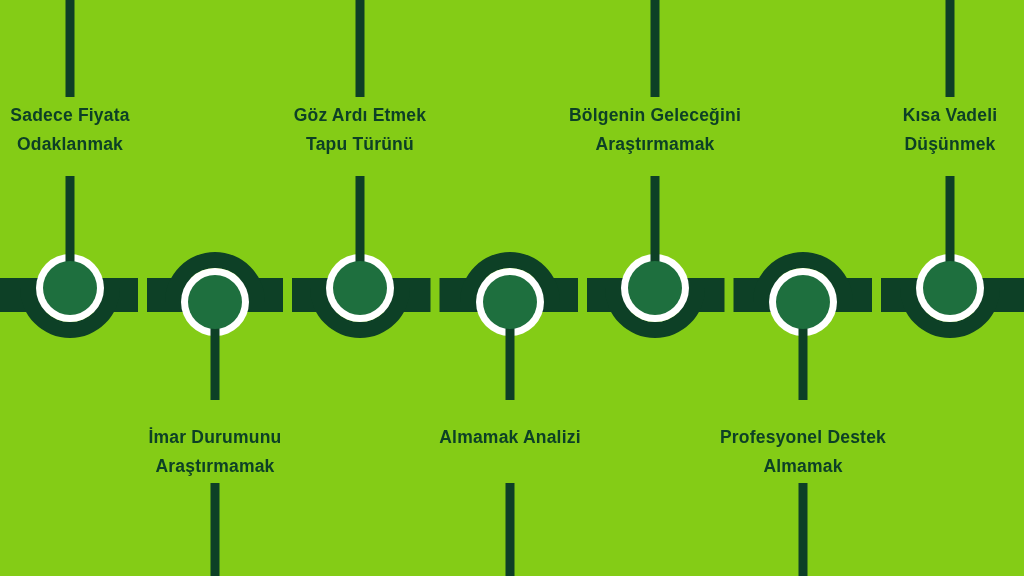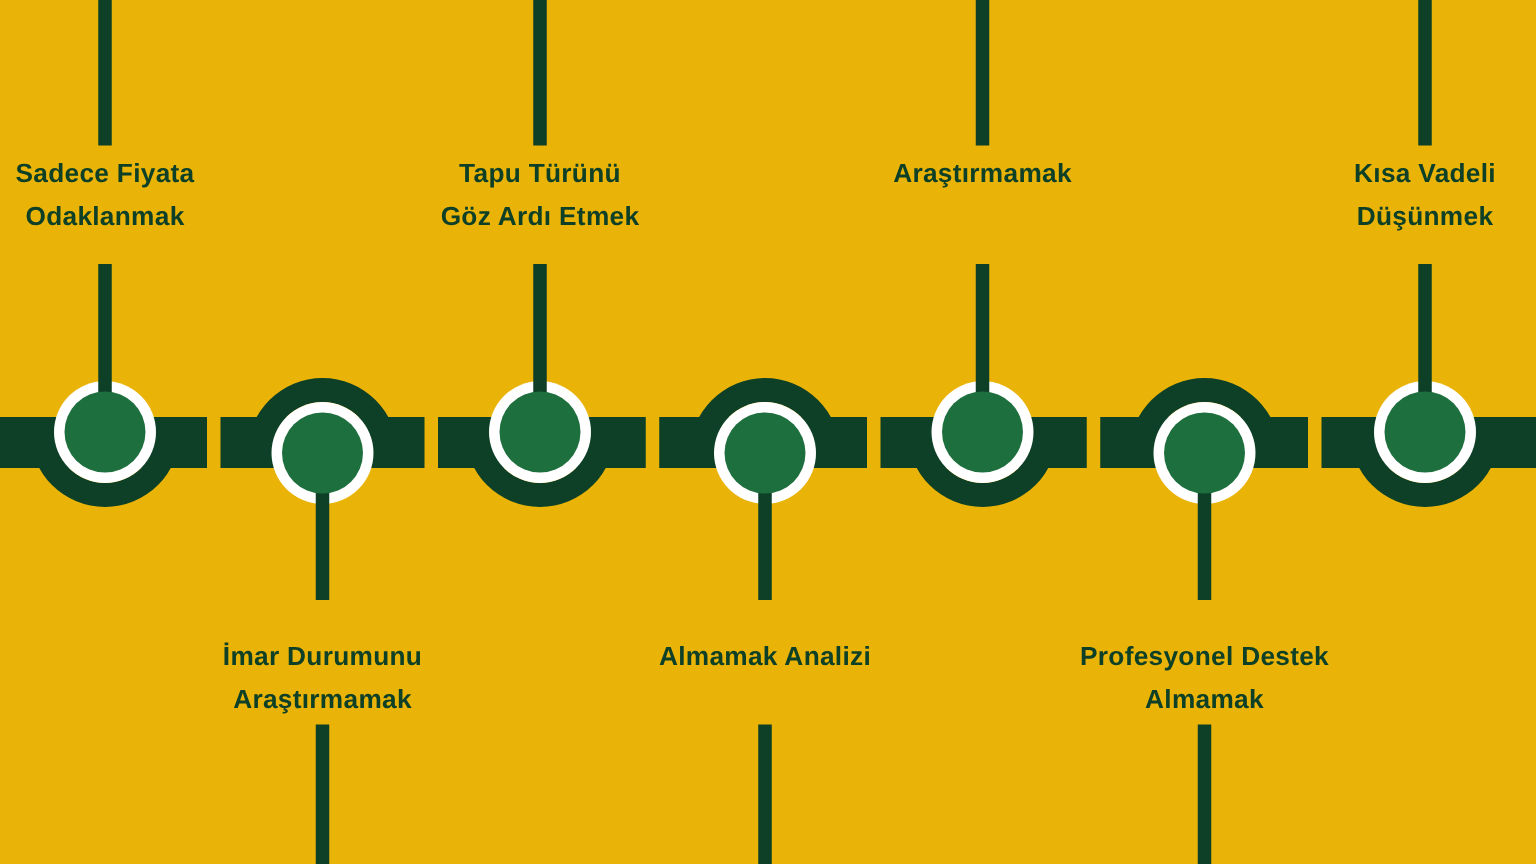--- a/index.html
+++ b/index.html
@@ -26,21 +26,21 @@
   .lbl-1{left:105px;}
   .lbl-2{left:250px;}
   .lbl-3{left:400px;}
   .lbl-4{left:545px;}
   .lbl-5{left:693px;text-align:center;}
   .lbl-6{left:840px;}
 </style>
 </head>
 <body>
 
-<div class="stage" style="background: #eab308; color: rgb(13, 64, 38);">
+<div class="stage" style="background: #84cc16; color: rgb(13, 64, 38);">
 
   <svg class="timeline-svg" width="1024" height="576" viewBox="0 0 1024 576" xmlns="http://www.w3.org/2000/svg">
       <rect x="0" y="278" width="138" height="34" fill="#0d4026"></rect>
       <rect x="147" y="278" width="136" height="34" fill="#0d4026"></rect>
       <rect x="292" y="278" width="138.5" height="34" fill="#0d4026"></rect>
       <rect x="439.5" y="278" width="138.5" height="34" fill="#0d4026"></rect>
       <rect x="587" y="278" width="137.5" height="34" fill="#0d4026"></rect>
       <rect x="733.5" y="278" width="138.5" height="34" fill="#0d4026"></rect>
       <rect x="881" y="278" width="143" height="34" fill="#0d4026"></rect>
       <path d="M 20 288 A 50 50 0 0 0 120 288 L 104 288 A 34 34 0 0 1 36 288 Z" fill="#0d4026"></path>
@@ -82,27 +82,28 @@
 
   <div class="lbl lbl-top lbl-0">
     <div>Sadece Fiyata</div>
     <div>Odaklanmak</div>
   </div>
   <div class="lbl lbl-bottom lbl-1">
     <div>İmar Durumunu</div>
     <div>Araştırmamak</div>
   </div>
   <div class="lbl lbl-top lbl-2">
+    <div>Göz Ardı Etmek</div>
     <div>Tapu Türünü</div>
-    <div>Göz Ardı Etmek</div>
   </div>
   <div class="lbl lbl-bottom lbl-3">
     <div>Almamak Analizi</div>
   </div>
   <div class="lbl lbl-top lbl-4">
+    <div>Bölgenin Geleceğini</div>
     <div>Araştırmamak</div>
   </div>
   <div class="lbl lbl-bottom lbl-5">
     <div>Profesyonel Destek</div>
     <div>Almamak</div>
   </div>
   <div class="lbl lbl-top lbl-6">
     <div>Kısa Vadeli</div>
     <div>Düşünmek</div>
   </div>

